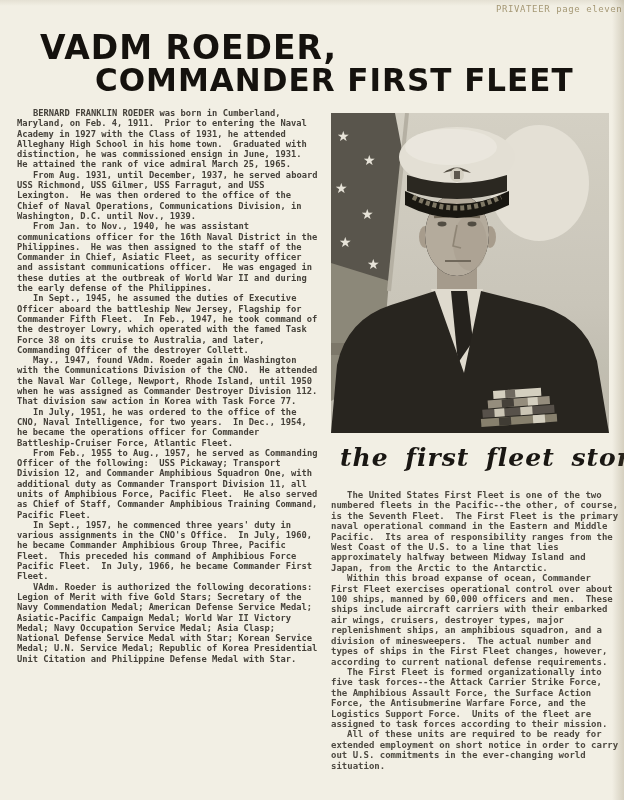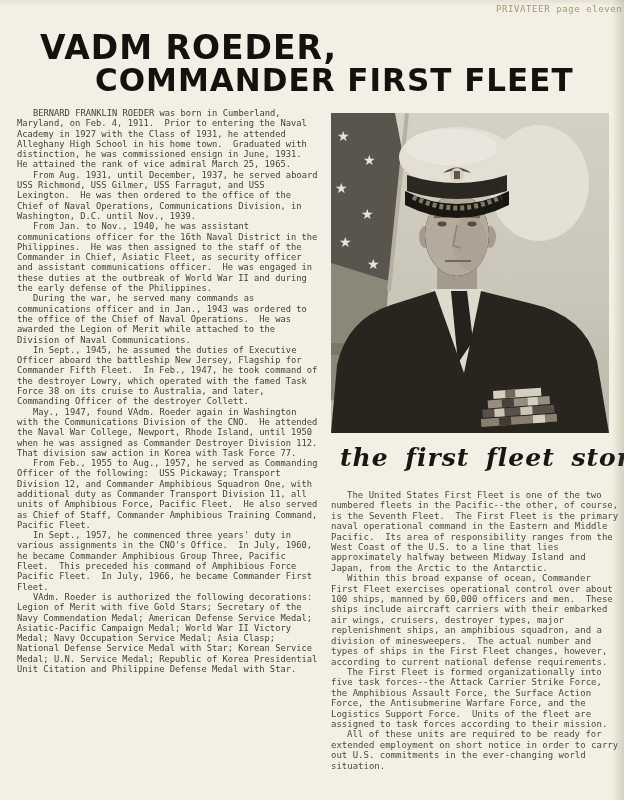--- a/index.html
+++ b/index.html
@@ -29,21 +29,21 @@
     transform-origin:top left; white-space:nowrap;
   }
   .title-line.l1 { top:27px; left:40px;  font-size:33px; }
   .title-line.l2 { top:61px; left:95px;  font-size:31px; }
 
   .bio-col {
     position:absolute; top:108px; left:17px; width:301px;
     font-size:8.75px; line-height:10.3px; color:#45413a;
   }
   .bio-col p, .story-col p {
-    margin:0; text-indent:16px; white-space:pre-wrap;
+    margin:0; text-indent:16px; white-space:pre-wrap;font-weight:bold;
   }
 
   .photo {
     position:absolute; top:113px; left:331px; width:278px; height:320px;
     line-height:0;
   }
 
   .story-heading {
     position:absolute; top:443px; left:340px; width:282px; margin:0;
     font-family:"DejaVu Serif", serif; font-style:italic; font-weight:bold;
@@ -63,23 +63,23 @@
 
   <div class="page-header">PRIVATEER page eleven</div>
 
   <h1 class="title-line l1">VADM ROEDER,</h1>
   <h1 class="title-line l2">COMMANDER FIRST FLEET</h1>
 
   <div class="bio-col">
     <p>BERNARD FRANKLIN ROEDER was born in Cumberland, Maryland, on Feb. 4, 1911.  Prior to entering the Naval Academy in 1927 with the Class of 1931, he attended Alleghany High School in his home town.  Graduated with distinction, he was commissioned ensign in June, 1931.  He attained the rank of vice admiral March 25, 1965.</p>
     <p>From Aug. 1931, until December, 1937, he served aboard USS Richmond, USS Gilmer, USS Farragut, and USS Lexington.  He was then ordered to the office of the Chief of Naval Operations, Communications Division, in Washington, D.C. until Nov., 1939.</p>
     <p>From Jan. to Nov., 1940, he was assistant communications officer for the 16th Naval District in the Philippines.  He was then assigned to the staff of the Commander in Chief, Asiatic Fleet, as security officer and assistant communications officer.  He was engaged in these duties at the outbreak of World War II and during the early defense of the Philippines.</p>
-    <p>During the war, he served many commands as communications officer and in Jan., 1943 was ordered to the office of the Chief of Naval Operations.  He was awarded the Legion of Merit while attached to the Division of Naval Communications.</p>
     <p>In Sept., 1945, he assumed the duties of Executive Officer aboard the battleship New Jersey, Flagship for Commander Fifth Fleet.  In Feb., 1947, he took command of the destroyer Lowry, which operated with the famed Task Force 38 on its cruise to Australia, and later, Commanding Officer of the destroyer Collett.</p>
     <p>May., 1947, found VAdm. Roeder again in Washington with the Communications Division of the CNO.  He attended the Naval War College, Newport, Rhode Island, until 1950 when he was assigned as Commander Destroyer Division 112.  That division saw action in Korea with Task Force 77.</p>
+    <p>In July, 1951, he was ordered to the office of the CNO, Naval Intelligence, for two years.  In Dec., 1954, he became the operations officer for Commander Battleship-Cruiser Force, Atlantic Fleet.</p>
     <p>From Feb., 1955 to Aug., 1957, he served as Commanding Officer of the following:  USS Pickaway; Transport Division 12, and Commander Amphibious Squadron One, with additional duty as Commander Transport Division 11, all units of Amphibious Force, Pacific Fleet.  He also served as Chief of Staff, Commander Amphibious Training Command, Pacific Fleet.</p>
     <p>In Sept., 1957, he commenced three years' duty in various assignments in the CNO's Office.  In July, 1960, he became Commander Amphibious Group Three, Pacific Fleet.  This preceded his command of Amphibious Force Pacific Fleet.  In July, 1966, he became Commander First Fleet.</p>
     <p>VAdm. Roeder is authorized the following decorations: Legion of Merit with five Gold Stars; Secretary of the Navy Commendation Medal; American Defense Service Medal; Asiatic-Pacific Campaign Medal; World War II Victory Medal; Navy Occupation Service Medal; Asia Clasp; National Defense Service Medal with Star; Korean Service Medal; U.N. Service Medal; Republic of Korea Presidential Unit Citation and Philippine Defense Medal with Star.</p>
   </div>
 
   <div class="photo">
     <svg viewBox="0 0 278 320" width="278" height="320">
       <defs>
         <linearGradient id="bg" x1="0" y1="0" x2="0" y2="1">
           <stop offset="0" stop-color="#d8d5cb"></stop>

